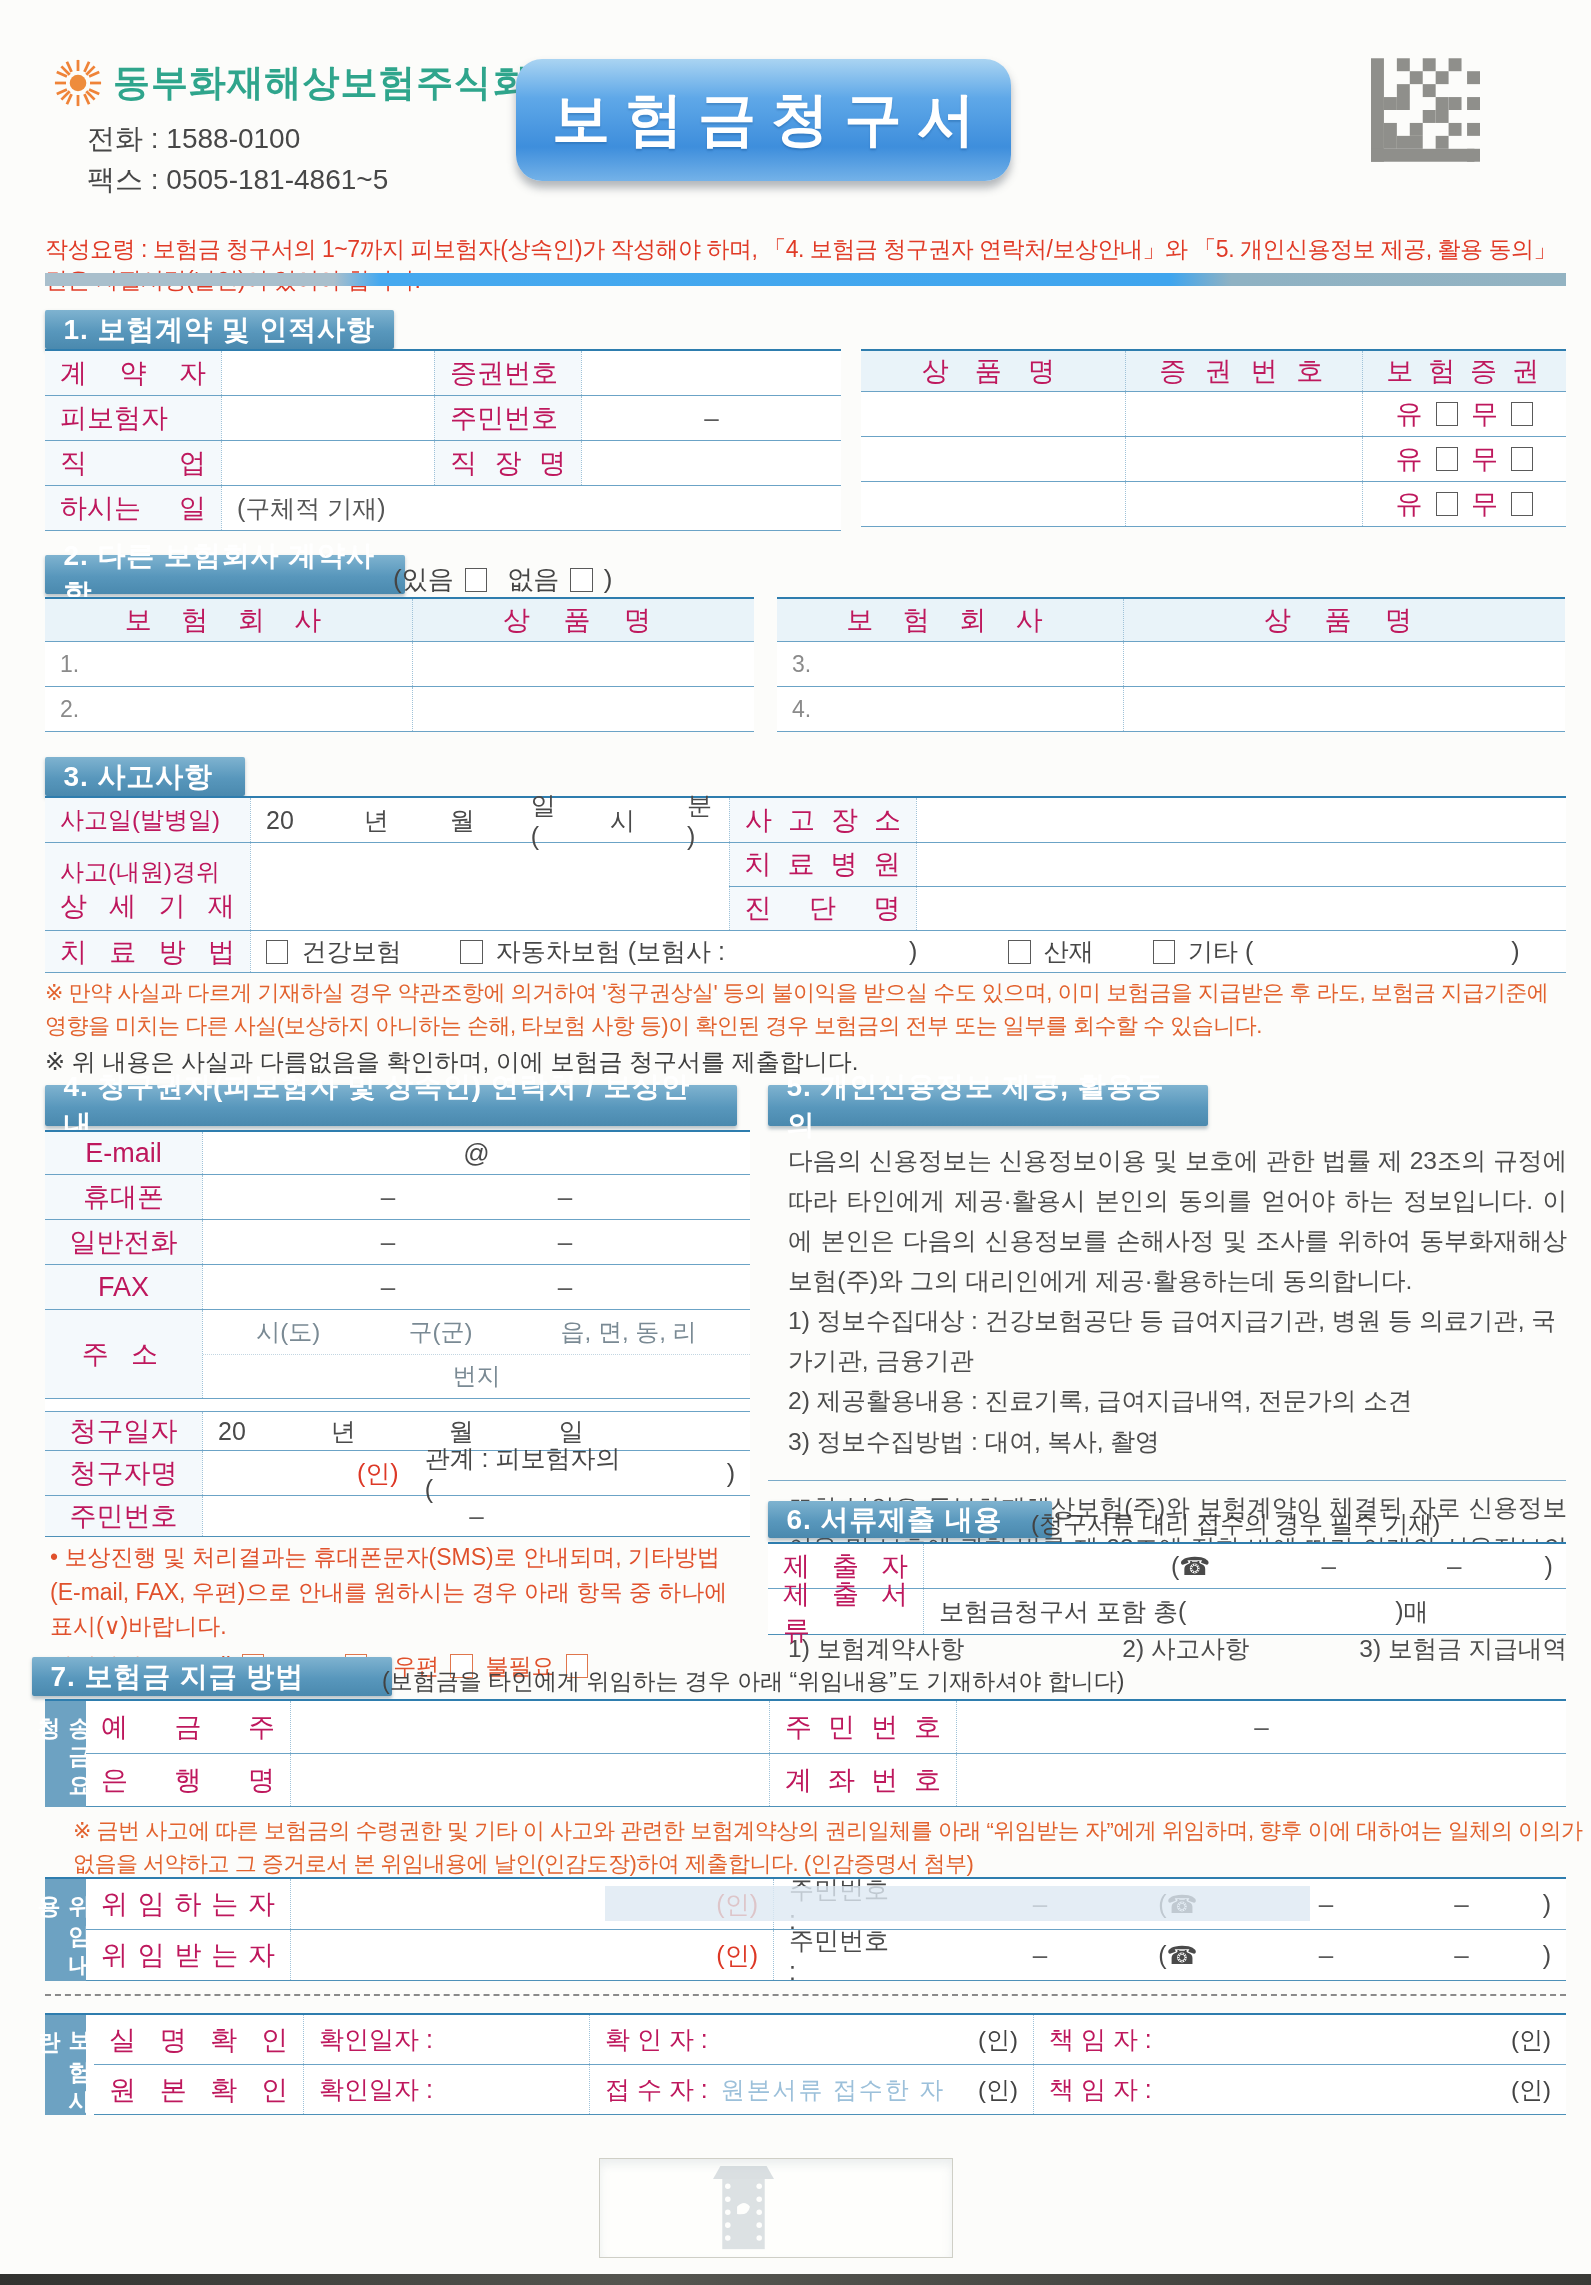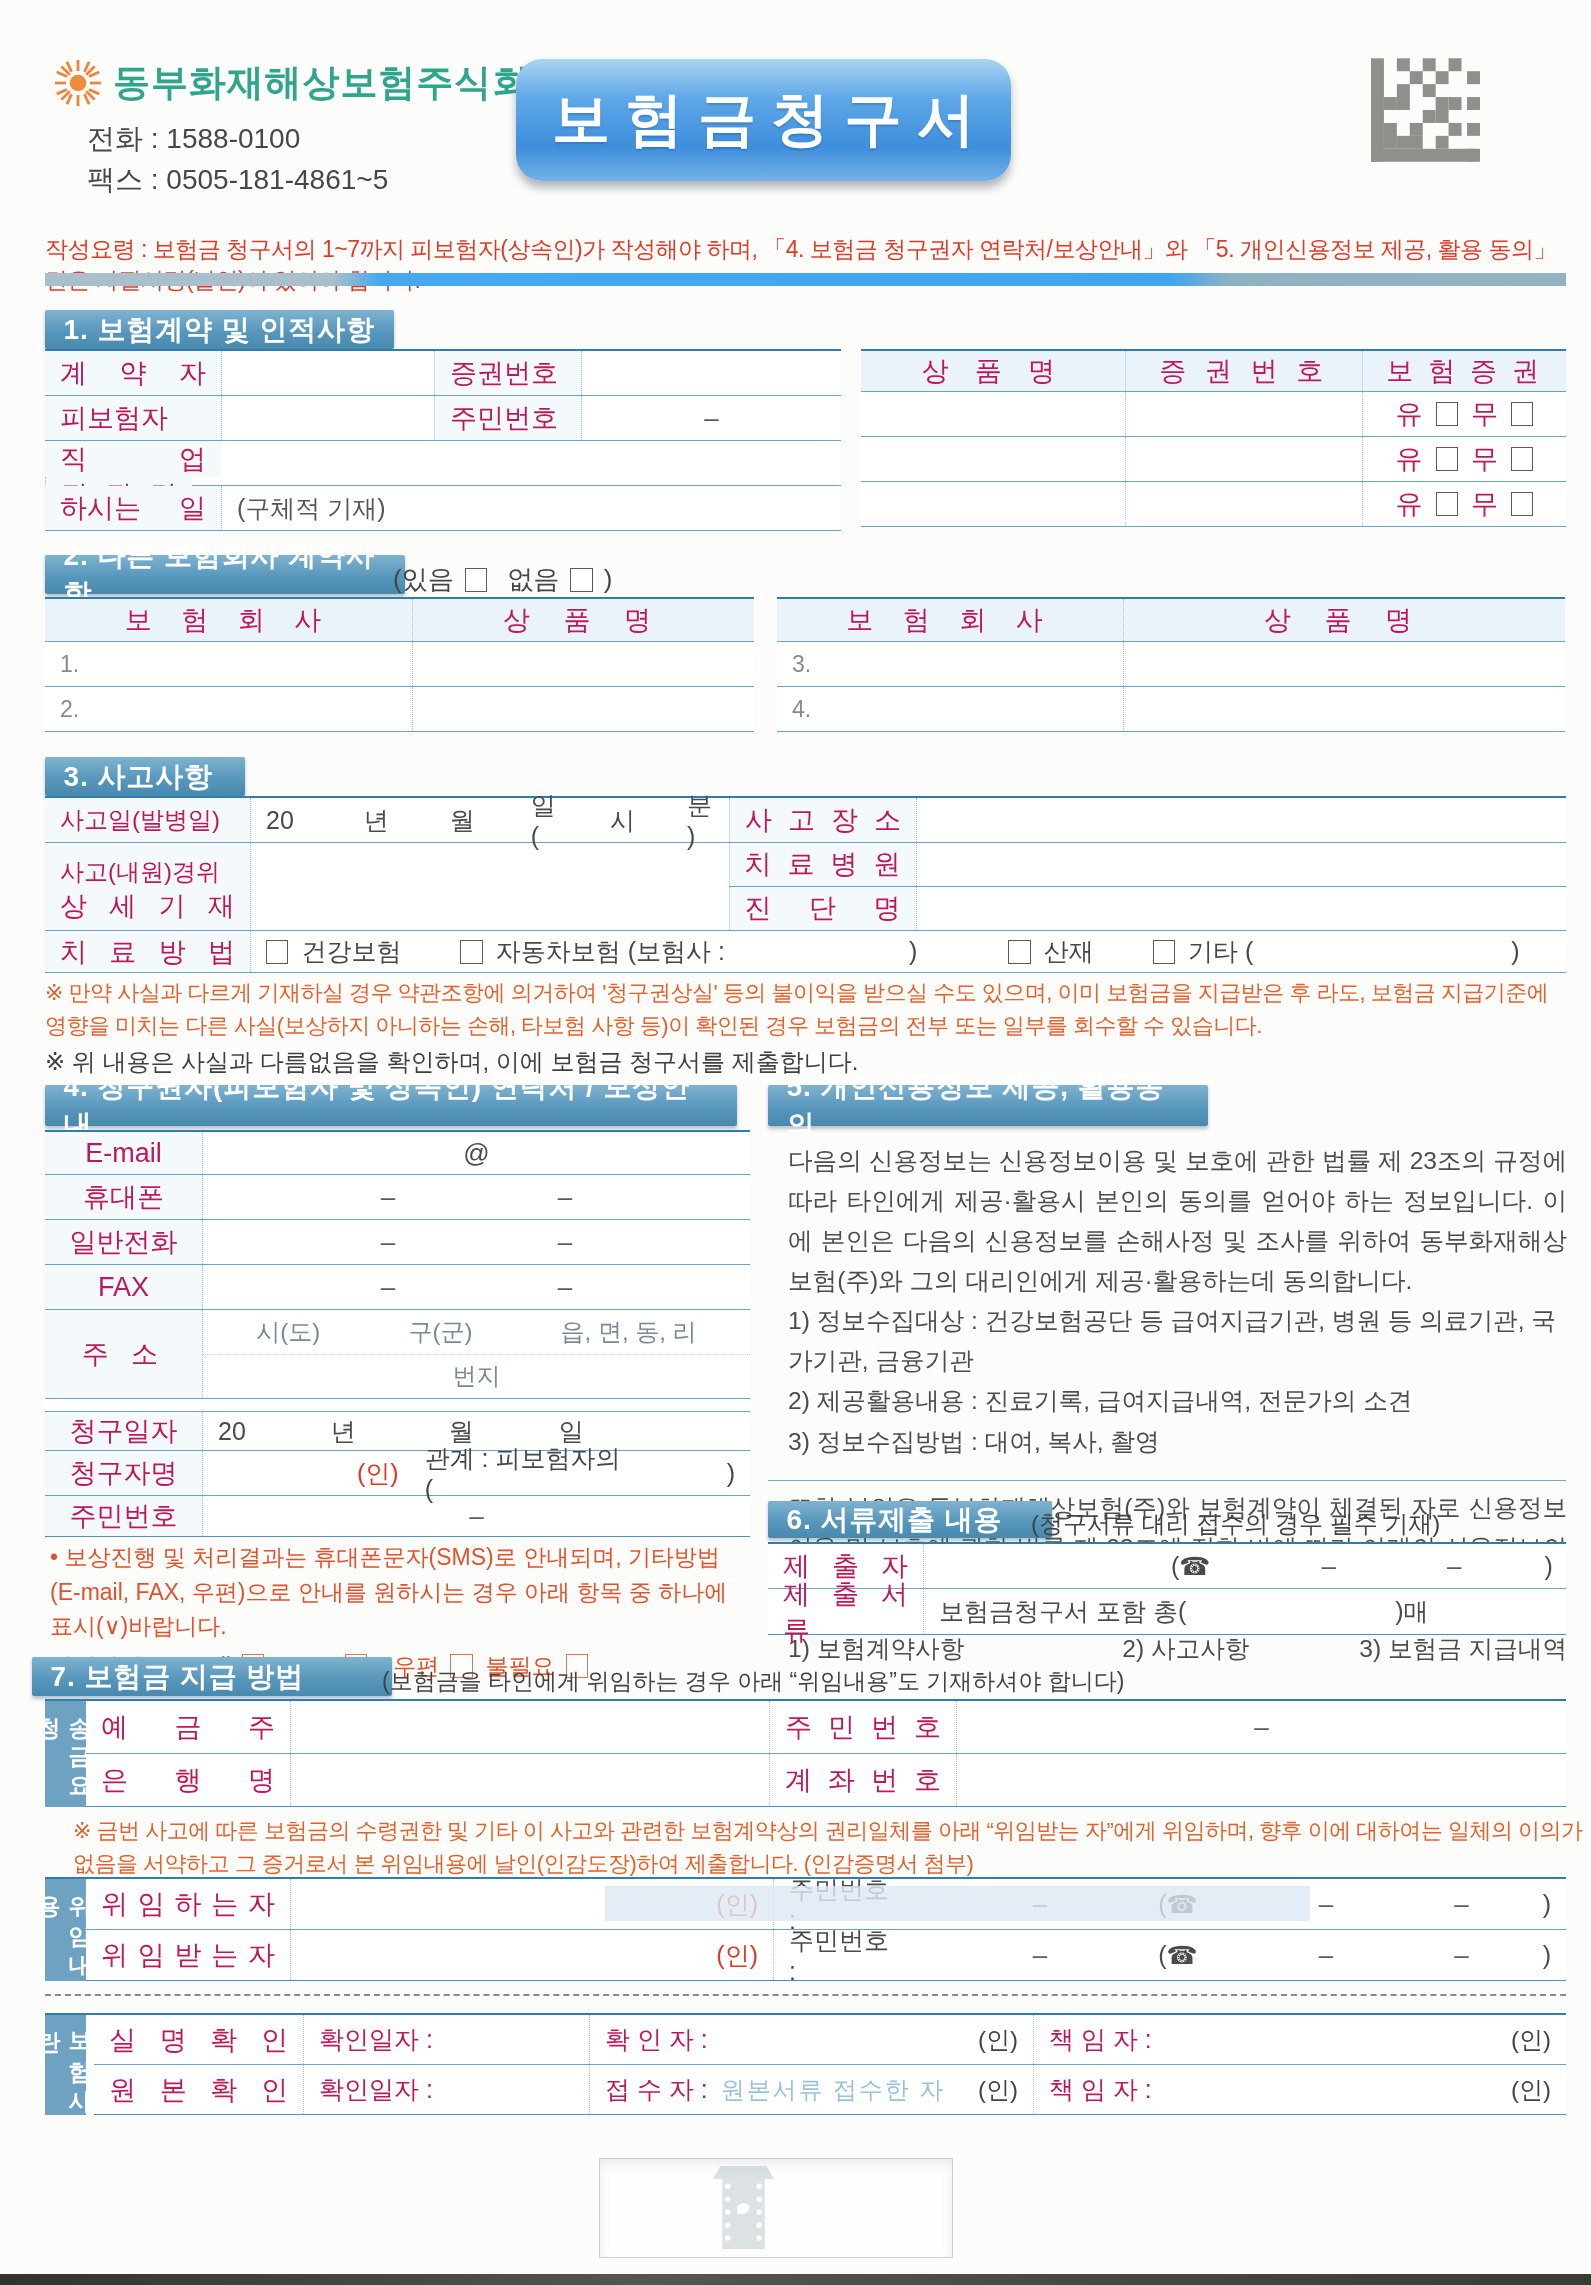--- a/index.html
+++ b/index.html
@@ -133,21 +133,21 @@
           <span class="lab jl">피보험자</span>
         </div>
       <div class="c ds" style="width:213px;"></div>
       <div class="c ds lt" style="width:147px;">
           <span class="lab jl">주민번호</span>
         </div>
       <div class="c ds fill cen">
           <span class="dash">–</span>
         </div>
     </div>
-    <div class="r" style="height:45px;flex-direction:column;">
+    <div class="r" style="height:45px;">
       <div class="c lt" style="width:176px;">
           <span class="lab jl">직 업</span>
         </div>
       <div class="c ds" style="width:213px;"></div>
       <div class="c ds lt" style="width:147px;">
           <span class="lab jl">직 장 명</span>
         </div>
       <div class="c ds fill"></div>
     </div>
     <div class="r" style="height:45px;justify-content:center;">

